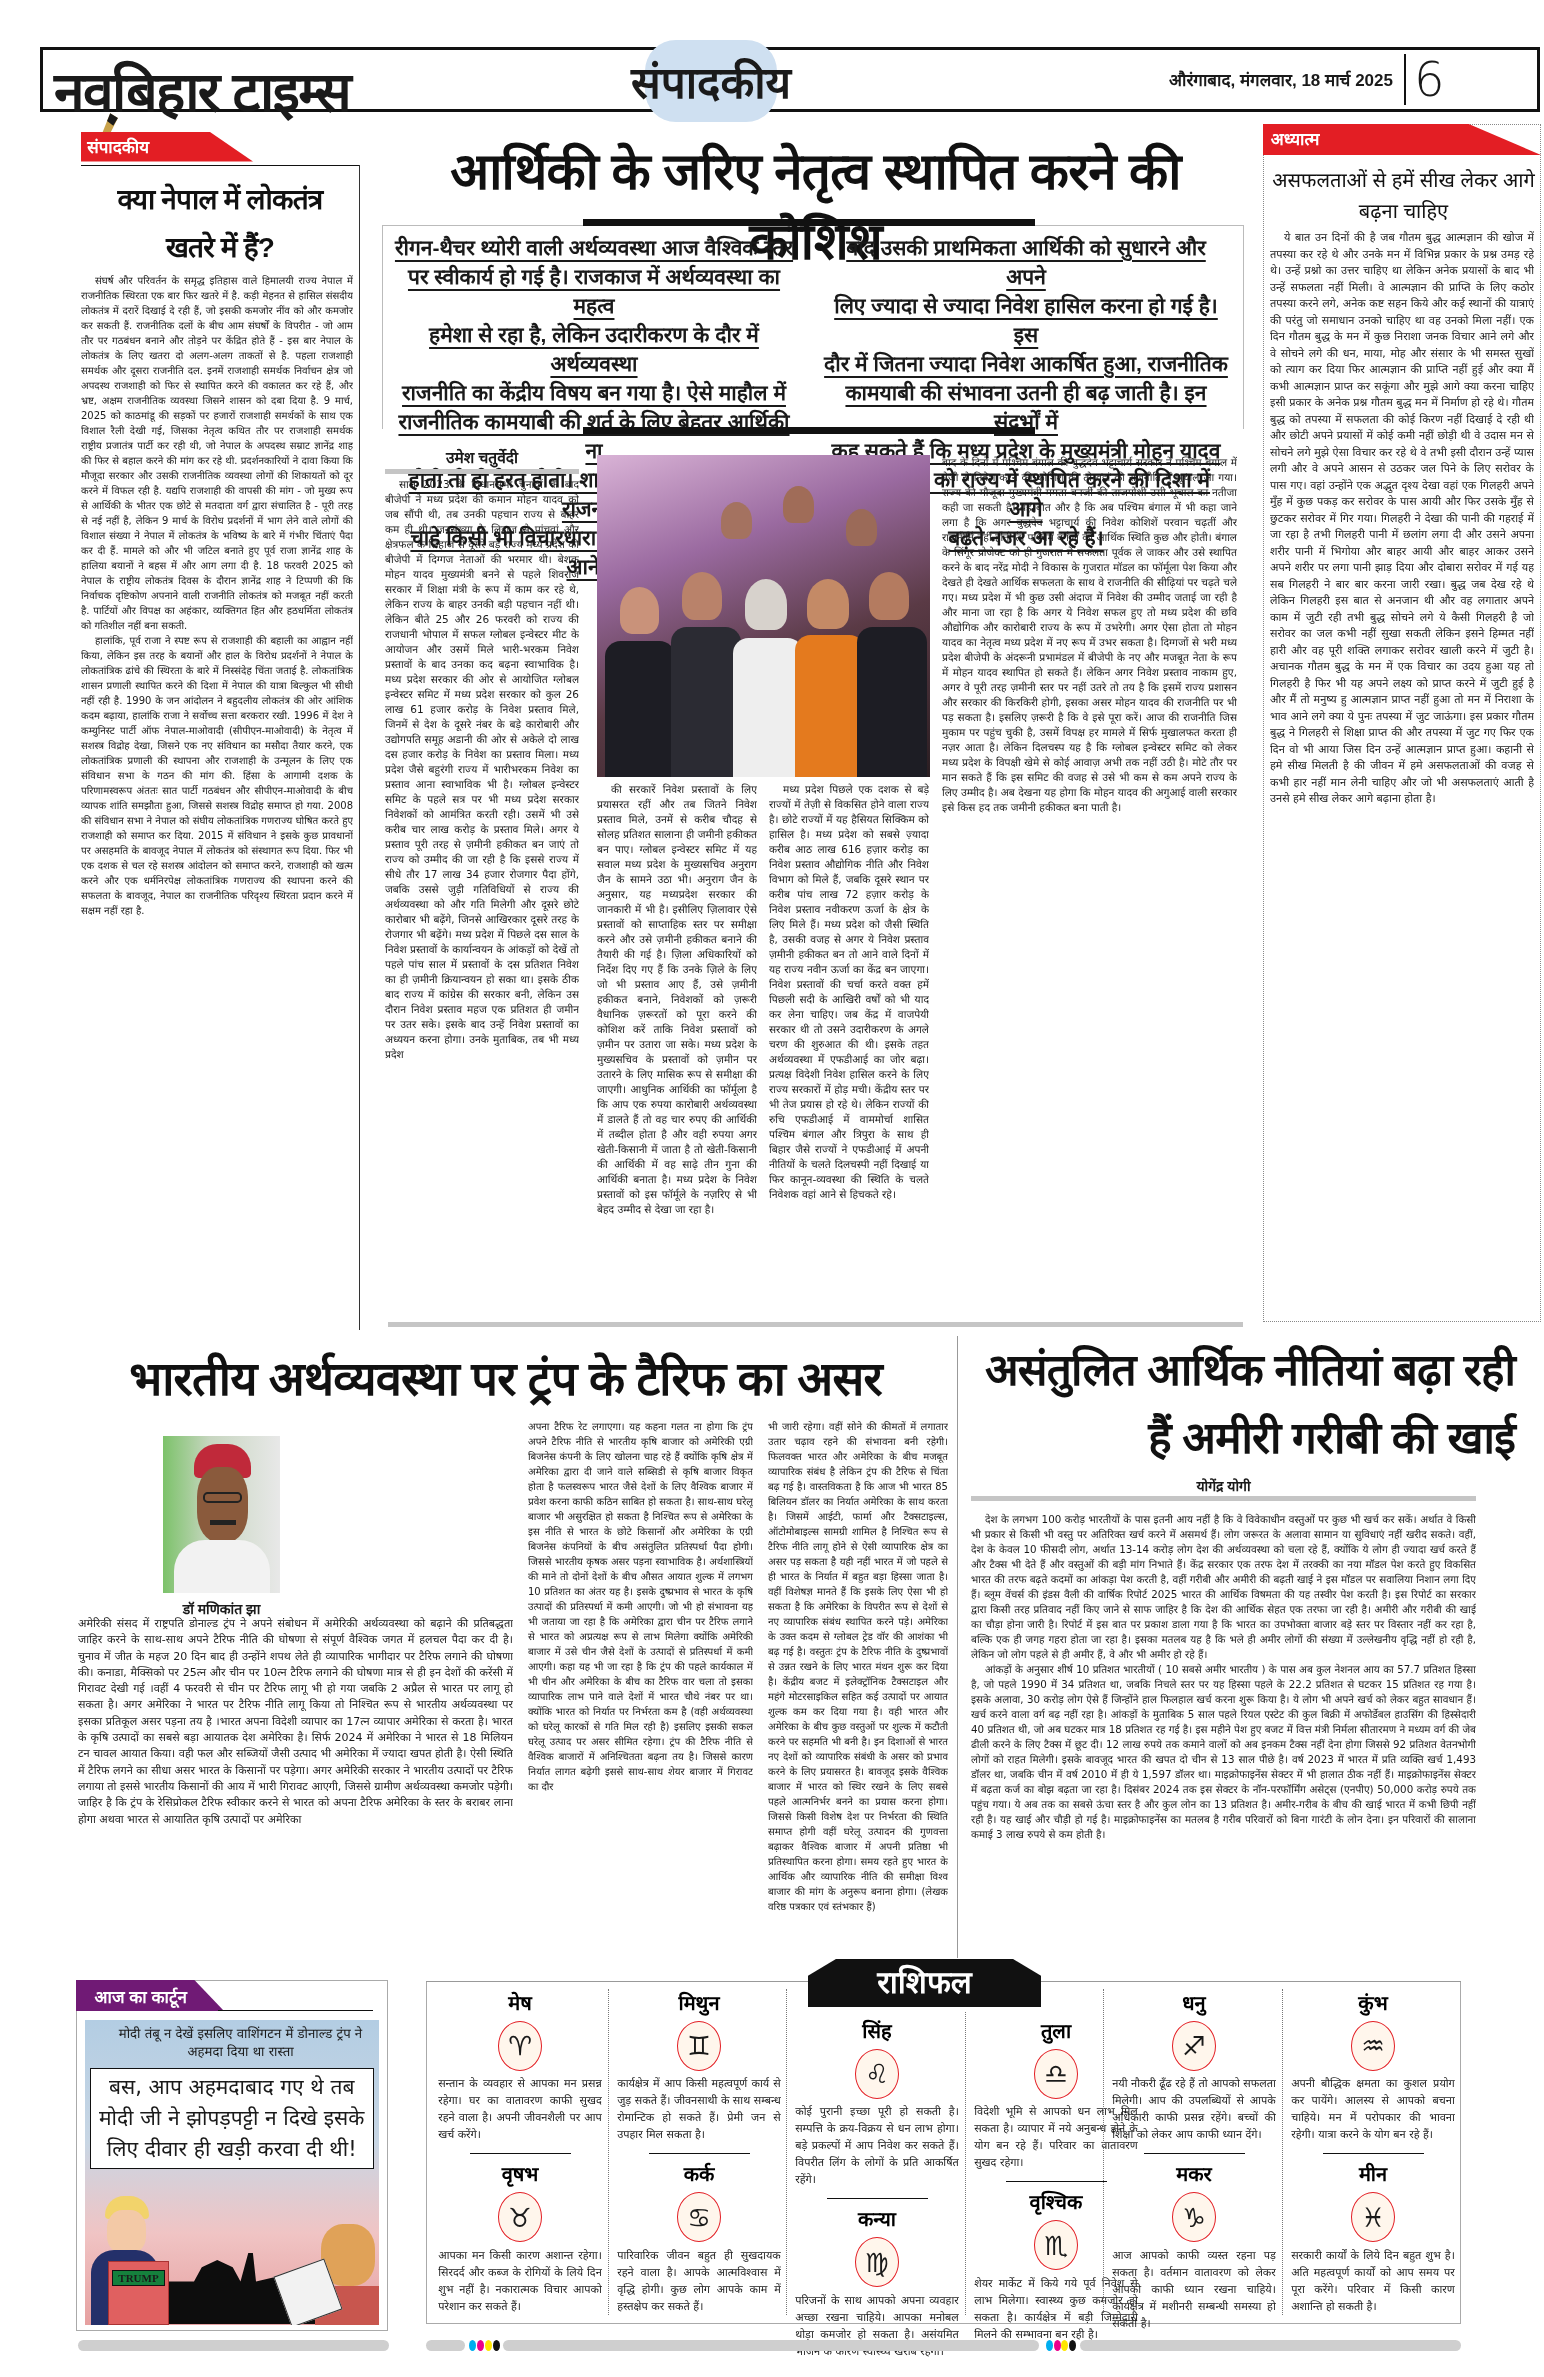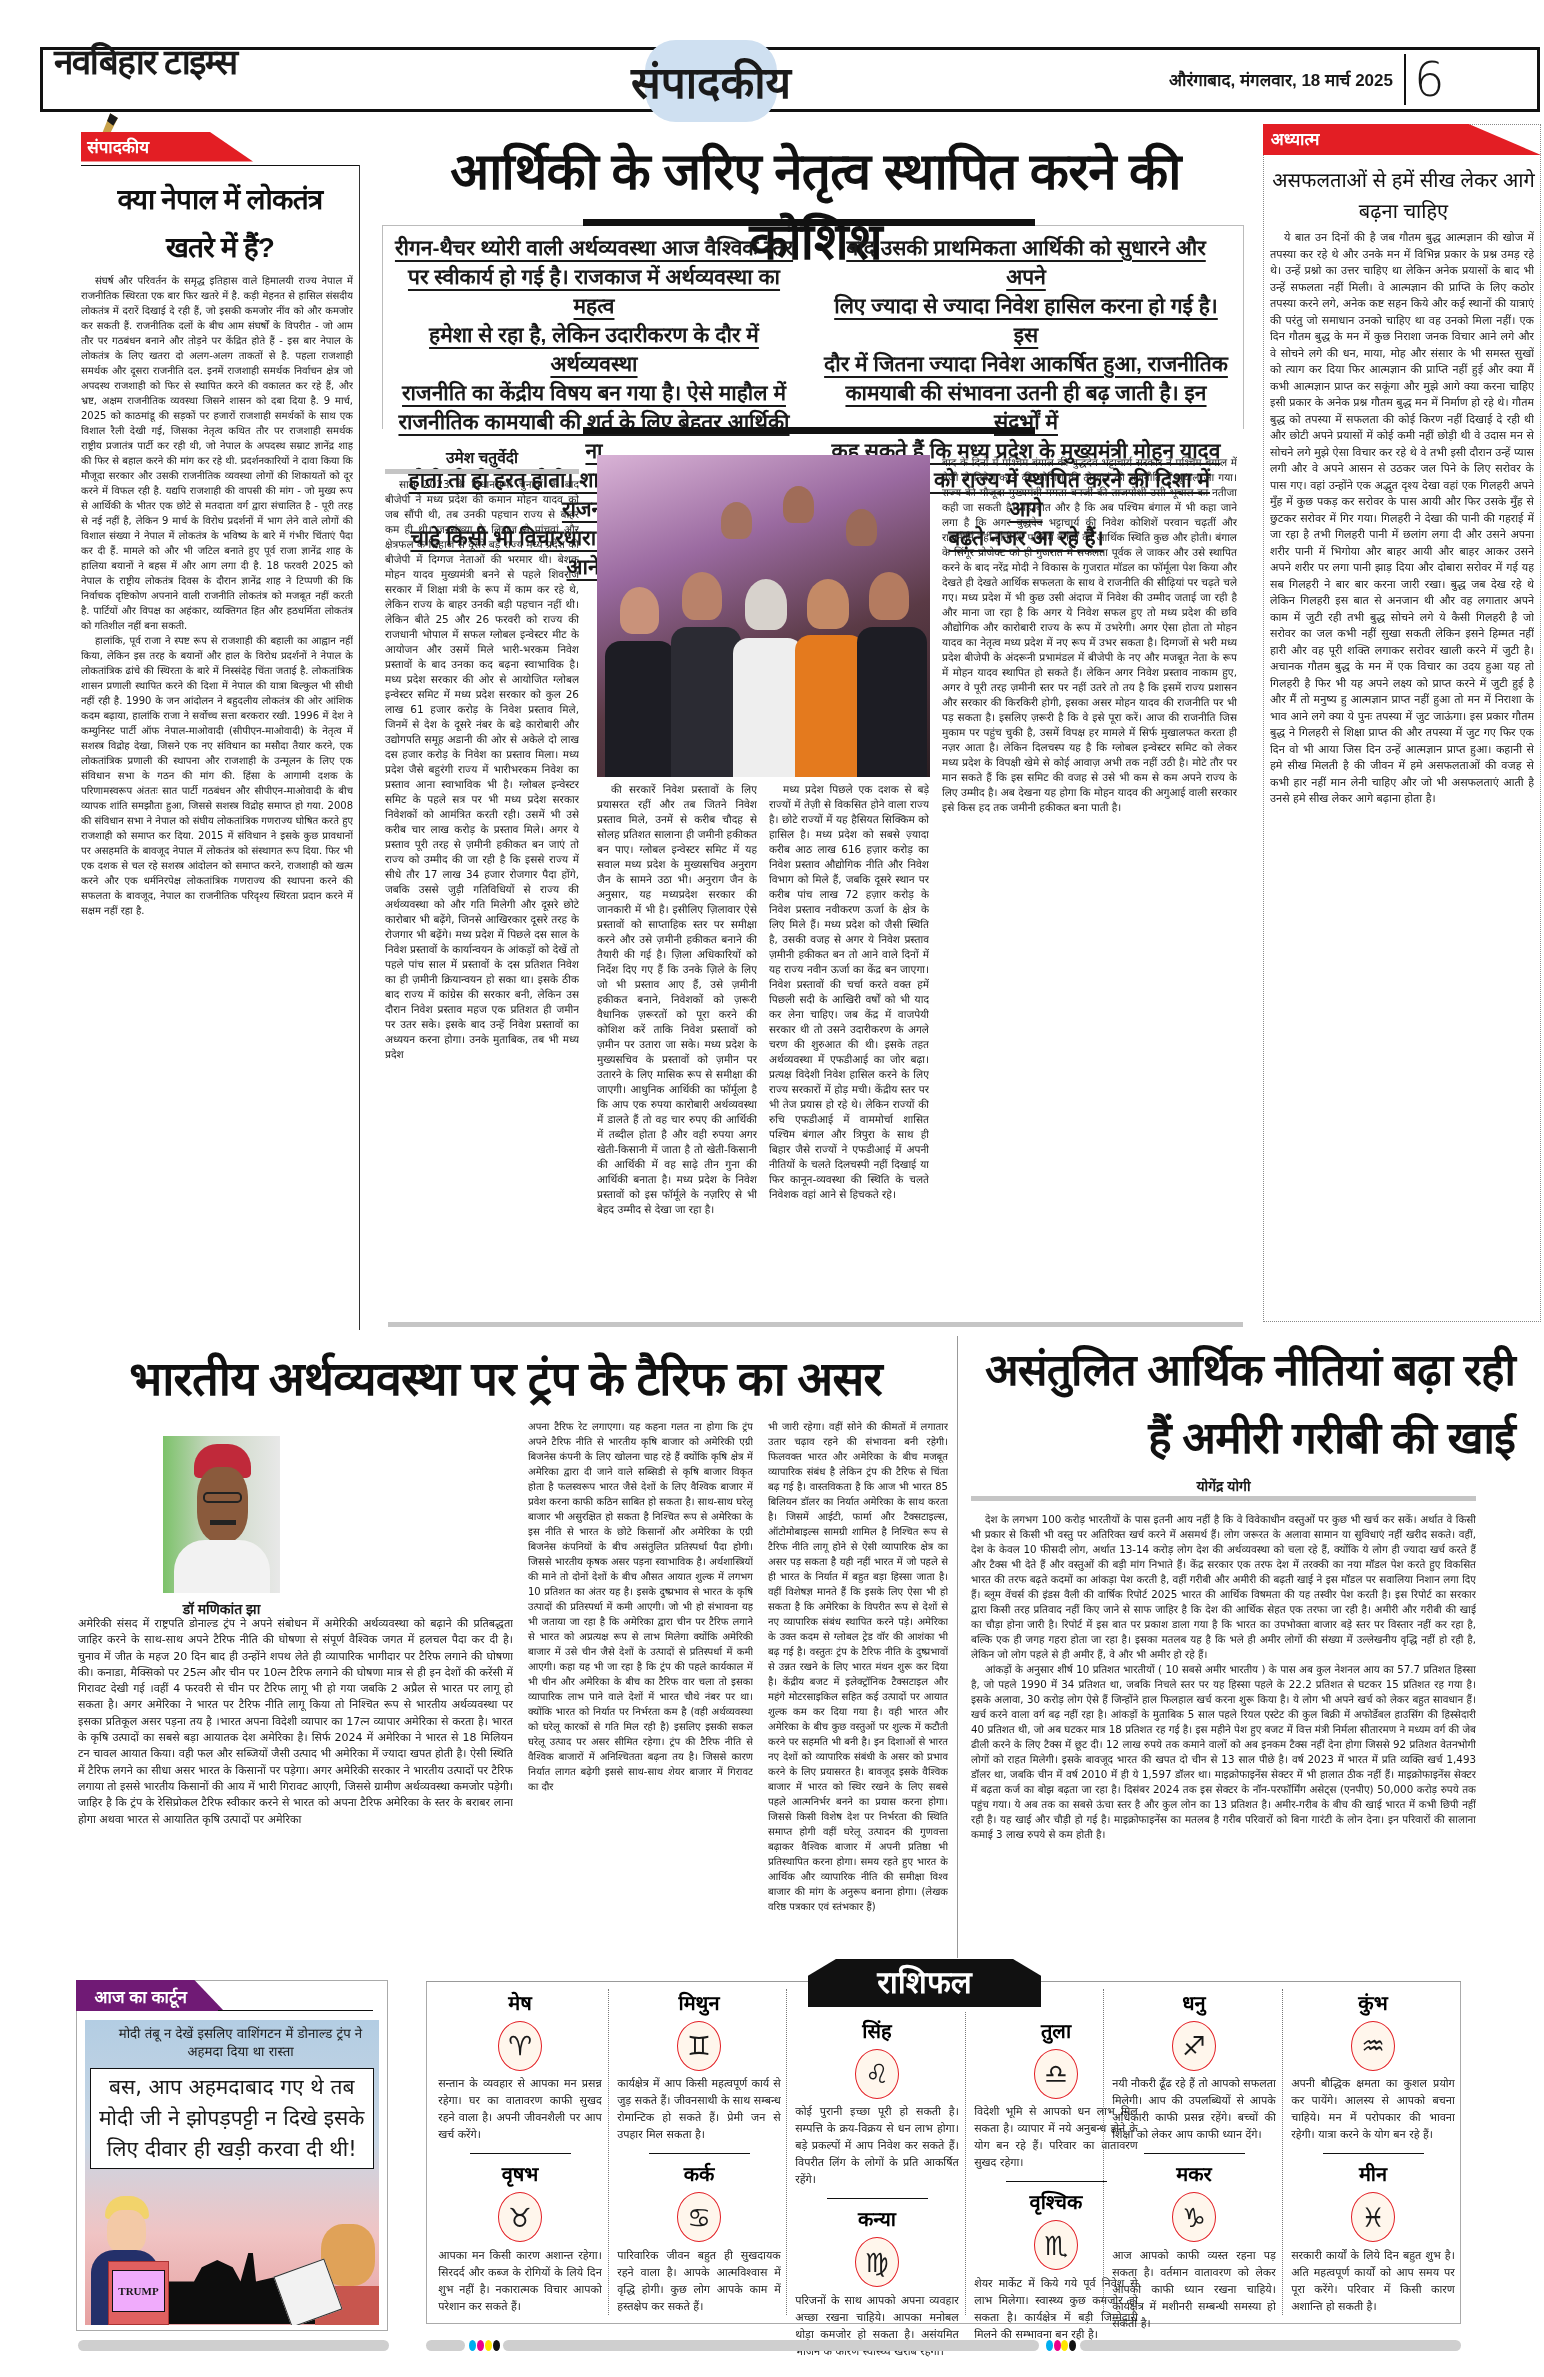--- a/index.html
+++ b/index.html
@@ -1,19 +1,19 @@
 <!DOCTYPE html>
 <html style="font-size:12.4px"><head>
 <meta charset="utf-8">
 <style>
   *{box-sizing:border-box;margin:0;padding:0}
   body{width:1545px;height:2377px;background:#fff;font-family:"DejaVu Sans",sans-serif;color:#1a1a1a;position:relative;overflow:hidden}
   .abs{position:absolute}
   .masthead{left:40px;top:47px;width:1500px;height:65px;border:3.1px solid #111;border-top-width:3.9px;border-bottom-width:3.9px;background:#fff}
-  .paper-name{left:54px;top:37px;font-size:35px;font-weight:bold;letter-spacing:-1.6px;font-family:"Liberation Sans",sans-serif}
+  .paper-name{left:54px;top:52px;font-size:55px;font-weight:bold;letter-spacing:-1.6px;font-family:"Liberation Sans",sans-serif}
   .section-pill{left:645px;top:40px;width:132px;height:82px;background:#cfe0f1;border-radius:31px;display:flex;align-items:center;justify-content:center;font-size:44px;font-weight:bold;font-family:"Liberation Sans",sans-serif}
   .dateline{left:1169px;top:68px;font-size:17px;font-weight:bold;font-family:"Liberation Sans",sans-serif}
   .page-sep{left:1404px;top:54px;width:1.6px;height:51px;background:#111}
   .page-no{left:1414px;top:51px;font-size:48px;font-family:"DejaVu Sans",sans-serif;font-weight:300}
   .red-tag{background:#e31e24;color:#fff;font-weight:bold;font-family:"Liberation Sans",sans-serif;clip-path:polygon(0 0,75% 0,100% 100%,0 100%)}
   .black-tag{background:#701a75;color:#fff;font-weight:bold;font-family:"Liberation Sans",sans-serif;clip-path:polygon(0 0,80% 0,100% 100%,0 100%)}
   .body-text{font-size:10.5px;line-height:15px;text-align:justify;font-family:"DejaVu Sans",sans-serif;overflow:hidden}
   .body-text p{text-indent:14px}
   .headline{font-weight:bold;font-family:"Liberation Sans",sans-serif;letter-spacing:-0.8px;color:#111}
   .deck{font-family:"Liberation Sans",sans-serif;font-weight:bold;font-size:23px;line-height:40px;text-align:center}
@@ -151,21 +151,21 @@
 <div class="abs" style="left:85px;top:2020px;width:294px;height:305px;background:linear-gradient(180deg,#b3cde3 0%,#c8d6e4 40%,#f0c4c4 70%,#e6a0a0 100%);overflow:hidden">
   <div style="position:absolute;left:31px;top:4.7px;width:249px;font-size:13.2px;line-height:18.6px;text-align:center">मोदी तंबू न देखें इसलिए वाशिंगटन में डोनाल्ड ट्रंप ने अहमदा दिया था रास्ता</div>
   <div style="position:absolute;left:4.7px;top:48px;width:284px;background:#fff;border:1.6px solid #111;font-size:21px;line-height:31px;padding:3.1px 7.8px;text-align:center">बस, आप अहमदाबाद गए थे तब मोदी जी ने झोपड़पट्टी न दिखे इसके लिए दीवार ही खड़ी करवा दी थी!</div>
   <div style="position:absolute;left:78px;top:233px;width:155px;height:71px;background:#0d0d0d;clip-path:polygon(0 100%,0 40%,20% 40%,25% 20%,35% 10%,45% 20%,50% 40%,55% 0%,58% 0%,60% 40%,80% 30%,85% 40%,100% 40%,100% 100%)"></div>
   <div style="position:absolute;left:6.2px;top:176px;width:68px;height:129px">
     <div style="position:absolute;left:14px;top:0;width:44px;height:23px;background:#f2d36b;border-radius:23px 23px 4.7px 4.7px"></div>
     <div style="position:absolute;left:15.5px;top:14px;width:39px;height:44px;background:#f3c9a6;border-radius:40%"></div>
     <div style="position:absolute;left:0;top:54px;width:68px;height:75px;background:#24306a;border-radius:23px 23px 0 0"></div>
   </div>
   <div style="position:absolute;left:23px;top:241px;width:61px;height:64px;background:#e06060;border:1.6px solid #a33">
-    <div style="margin:7.8px 3.1px;background:#f0abfc;border:0.8px solid #111;font-family:'Liberation Serif',serif;font-weight:bold;font-size:11px;text-align:center;padding:14px 0">TRUMP</div>
+    <div style="margin:7.8px 3.1px;background:#15803d;border:0.8px solid #111;font-family:'Liberation Serif',serif;font-weight:bold;font-size:11px;text-align:center;padding:1px 0">TRUMP</div>
   </div>
   <div style="position:absolute;left:230px;top:204px;width:64px;height:101px">
     <div style="position:absolute;left:6.2px;top:0;width:54px;height:62px;background:#e0a258;border-radius:40%"></div>
     <div style="position:absolute;left:0;top:62px;width:64px;height:39px;background:#c8564e"></div>
     <div style="position:absolute;left:-34px;top:42px;width:54px;height:54px;background:#f2f2f2;border:0.8px solid #333;transform:rotate(-20deg)"></div>
   </div>
 </div>
 
 <div class="abs" style="left:426px;top:1981px;width:1035px;height:343px;border:1.6px solid #aaa;border-top:none"></div>
 <div class="abs" style="left:426px;top:1981px;width:1035px;height:0.8px;background:#999"></div>

